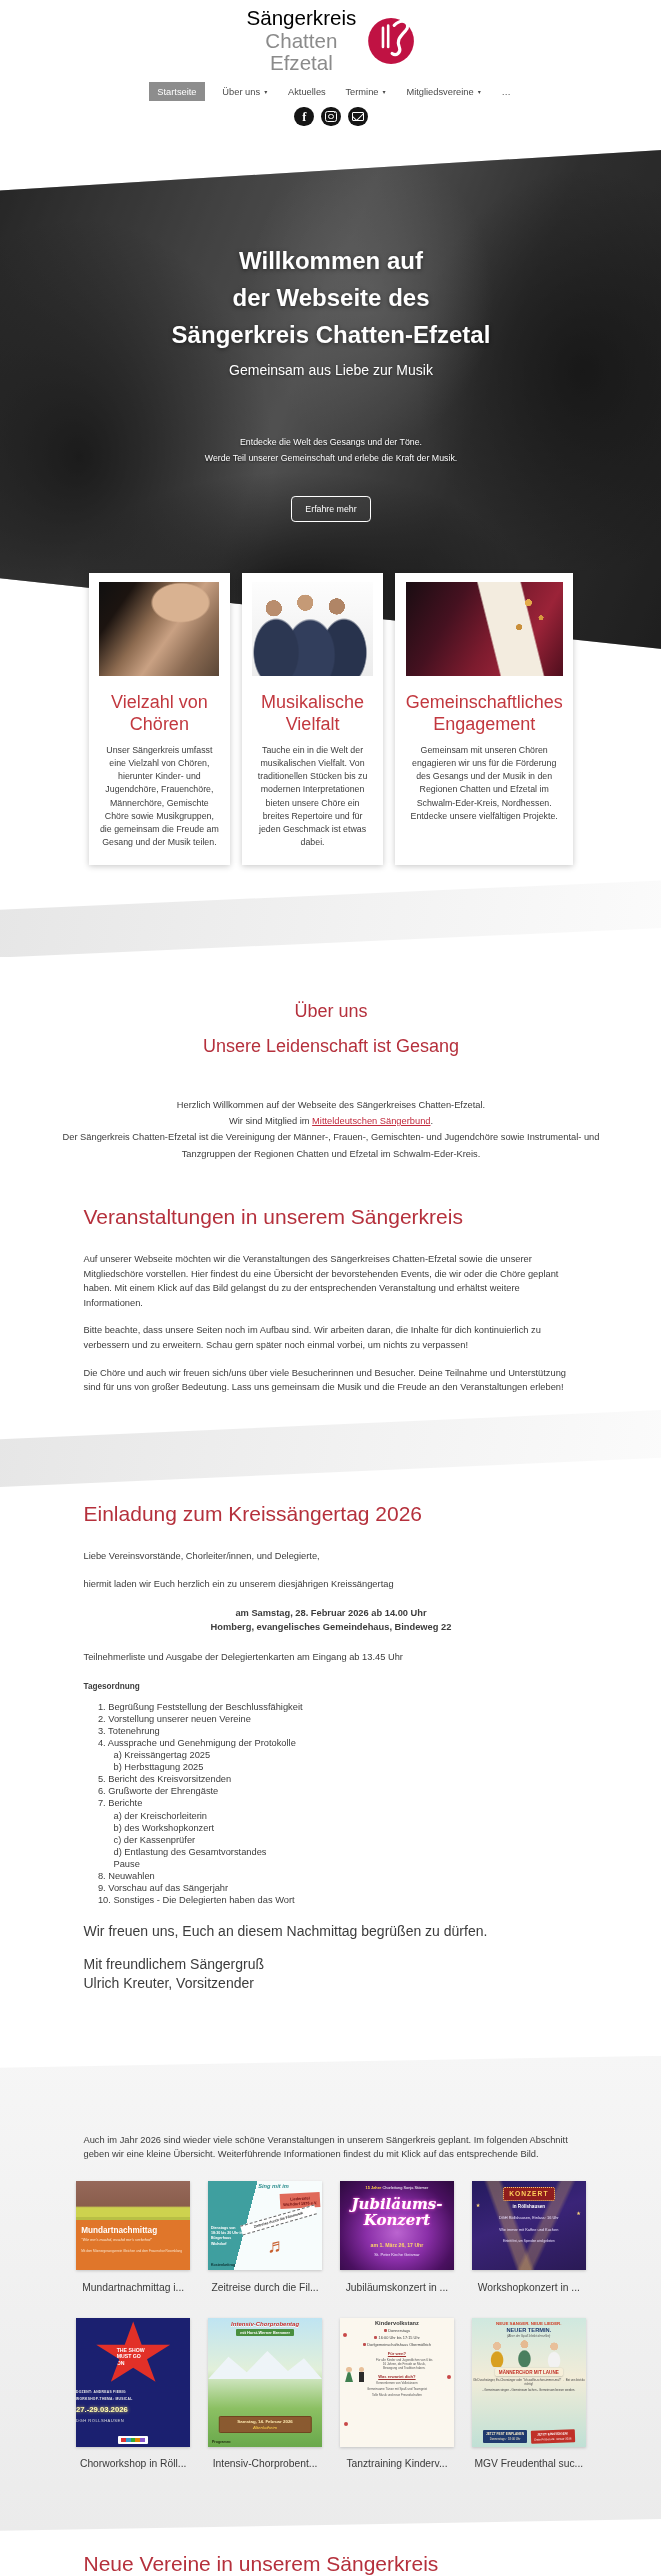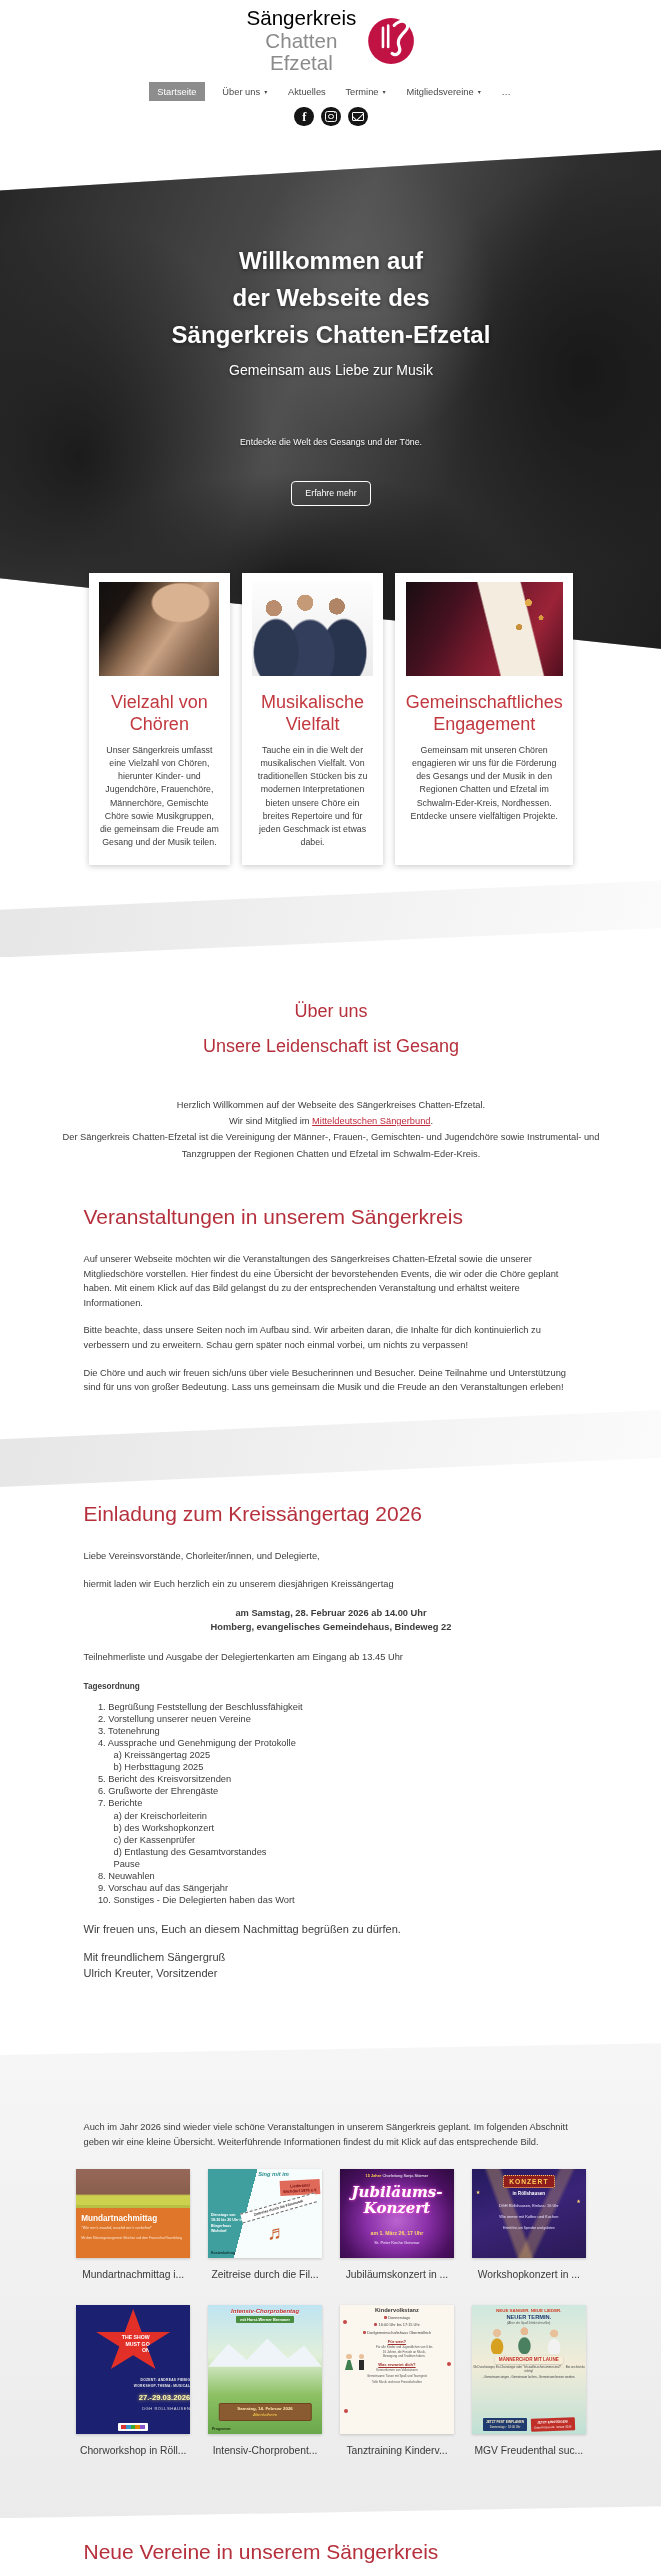--- a/index.html
+++ b/index.html
@@ -76,21 +76,21 @@
   .sec{width:495px;margin:0 auto;}
   .sec h2{color:#b5303c;font-weight:400;font-size:21px;margin:0 0 23px;}
   .sec p{font-size:9.3px;line-height:1.55;margin:0 0 13.4px;}
   .events{padding-top:23px;}
   .invite{padding-top:15.5px;padding-bottom:62px;}
   .invite .bold-c{text-align:center;font-weight:bold;font-size:9.3px;line-height:1.45;margin:15.5px 0;}
   .invite .tagord{font-weight:bold;margin:17.5px 0 10.3px;}
   .ag{font-size:9.3px;line-height:1.3;}
   .ag.i0{padding-left:14.4px;}
   .ag.i1{padding-left:30px;}
-  .signoff{margin-top:15.5px;font-size:11px;line-height:1.4;}
+  .signoff{margin-top:15.5px;font-size:14px;line-height:1.4;}
   
   .gallery-band{background:linear-gradient(to bottom,#f6f6f6,#ebebeb);
     clip-path:polygon(0 2.5%,100% 0,100% 97.5%,0 100%);padding:77px 0 62px;}
   .band-inner{width:495px;margin:0 auto;font-size:9.3px;line-height:1.55;}
   .ggrid{width:510px;margin:19.6px auto 0;display:grid;grid-template-columns:repeat(4,1fr);column-gap:17.5px;row-gap:25px;}
   .gitem{margin:0;}
   .poster{position:relative;overflow:hidden;cursor:pointer;box-shadow:0 0.5px 2.6px rgba(0,0,0,.18);}
   .r1 .poster{height:89px;}
   .r2 .poster{height:129px;}
   .gcap{font-size:10.3px;color:#3a3a3a;text-align:center;margin-top:11.3px;white-space:nowrap;overflow:hidden;}
@@ -124,21 +124,21 @@
   .p4{background:
       linear-gradient(70deg,transparent 30%,rgba(255,205,95,.30) 33% 40%,transparent 43%),
       linear-gradient(115deg,transparent 55%,rgba(255,205,95,.25) 58% 64%,transparent 67%),
       linear-gradient(160deg,#241a5e 0%,#3a2478 45%,#2a1a55 100%);text-align:center;}
   .p4-marquee{display:inline-block;margin-top:6.2px;background:#8f1d1d;border:1px dotted #ffd97a;border-radius:2.1px;
     padding:2.1px 5.2px;color:#ffcf5a;font-weight:bold;font-size:6.7px;letter-spacing:1px;}
   .p4-sub{color:#fff;font-weight:bold;font-size:4.6px;margin-top:3.1px;}
   .p4-l{color:#ece2ff;font-size:3.9px;margin-top:6.7px;}
   .p4-star{position:absolute;color:#ffd97a;font-size:5.2px;}
   
-  .p5{background:#1b2070;text-align:right;}
+  .p5{background:#1b2070;text-align:left;}
   .p5-star{width:77px;height:66px;margin:4.1px auto 0;background:#e23028;
     clip-path:polygon(50% 0%,61% 35%,98% 35%,68% 57%,79% 91%,50% 70%,21% 91%,32% 57%,2% 35%,39% 35%);
     display:flex;align-items:center;justify-content:center;filter:drop-shadow(0 0 2.6px #ffdf8a);}
   .p5-star span{color:#fff;font-weight:bold;font-size:5.2px;width:33px;line-height:1.25;margin-top:4.1px;}
   .p5-l{color:#e8e8e8;font-size:3.3px;letter-spacing:0.3px;margin-top:2.6px;font-weight:bold;}
   .p5-date{color:#fffbb0;font-weight:bold;font-size:7.7px;margin-top:4.6px;text-shadow:0 0 3.6px #ffe25a;}
   .p5-venue{color:#ddd;font-size:4.1px;margin-top:4.1px;letter-spacing:0.5px;}
   .p5-logo{position:absolute;bottom:2.6px;left:50%;transform:translateX(-50%);width:30px;height:8.2px;background:#fff;
     border-radius:1px;background-image:linear-gradient(90deg,#d33 0 20%,#39c 20% 40%,#3a3 40% 60%,#d80 60% 80%,#85c 80% 100%);background-size:80% 55%;background-repeat:no-repeat;background-position:center;}
   
@@ -245,20 +245,21 @@
 <div class="hero">
   <div class="hero-inner">
     <div class="hero-title">
       <div>Willkommen auf</div>
       <div>der Webseite des</div>
       <div>Sängerkreis Chatten-Efzetal</div>
     </div>
     <div class="hero-sub">Gemeinsam aus Liebe zur Musik</div>
     <div class="hero-tag">
       <div>Entdecke die Welt des Gesangs und der Töne.</div>
+      <div>Werde Teil unserer Gemeinschaft und erlebe die Kraft der Musik.</div>
     </div>
     <div class="hero-cta">Erfahre mehr</div>
   </div>
 </div>
 
 <div class="cards">
   <div class="card">
     <div class="card-img ci1"></div>
     <h3>Vielzahl von Chören</h3>
     <p>Unser Sängerkreis umfasst eine Vielzahl von Chören, hierunter Kinder- und Jugendchöre, Frauenchöre, Männerchöre, Gemischte Chöre sowie Musikgruppen, die gemeinsam die Freude am Gesang und der Musik teilen.</p>

